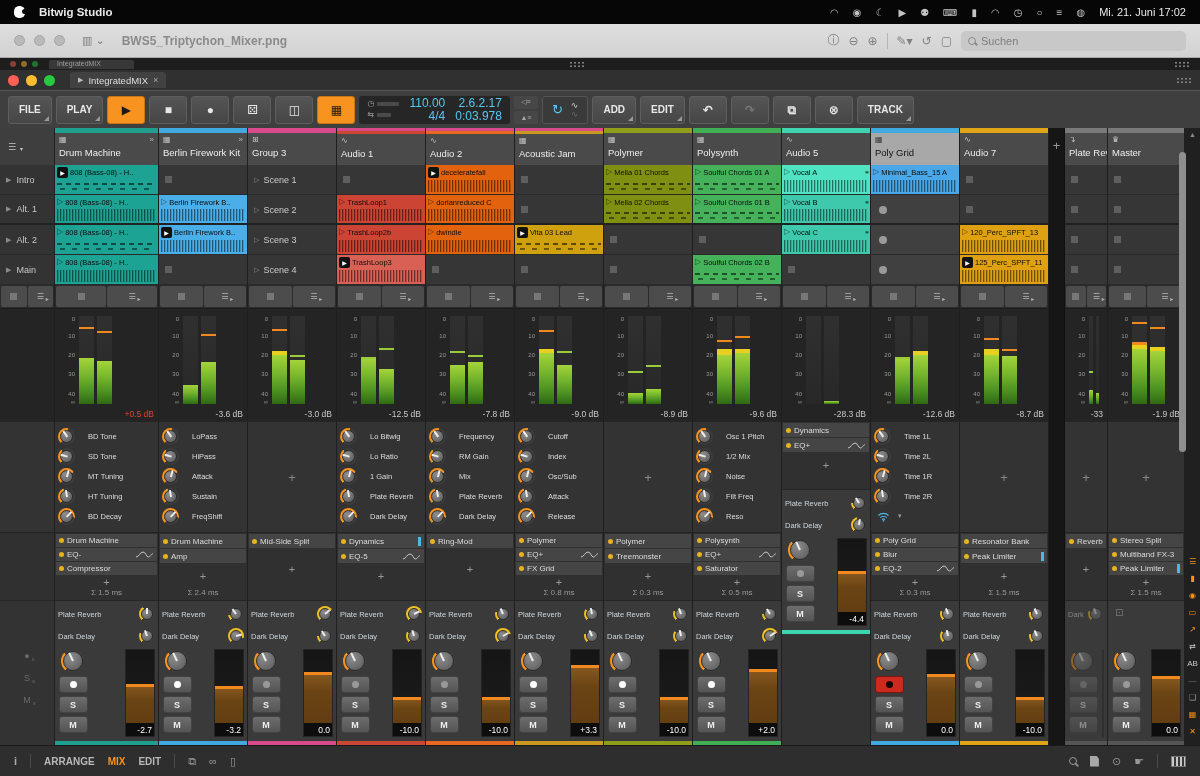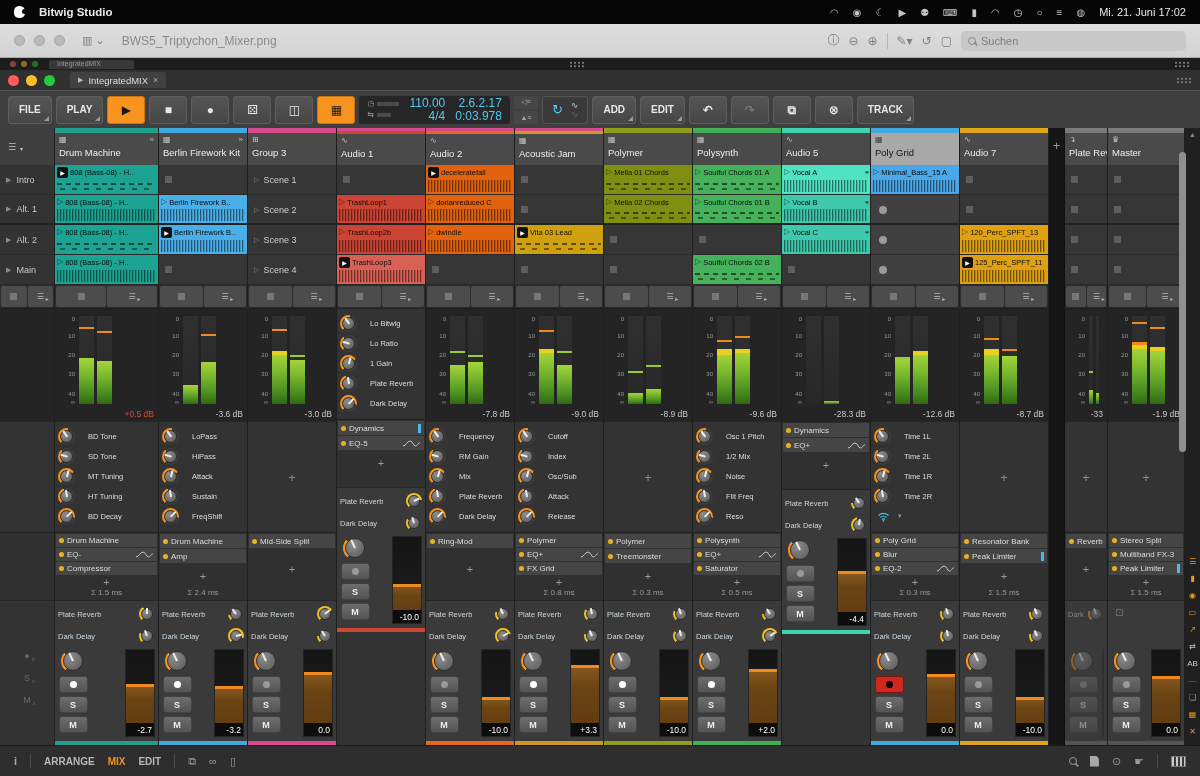--- a/index.html
+++ b/index.html
@@ -16,21 +16,21 @@
 .mspacer{flex:1}
 .mico{font-size:10px;color:#d8d8d8;opacity:.9}
 .clock{font-size:11px}
 
 
 .previewbar{position:absolute;top:24px;left:0;right:0;height:34px;
  background:linear-gradient(#dedede,#d2d2d2);border-bottom:1px solid #aaa;
  display:flex;align-items:center;padding:0 14px;gap:9px}
 .tdot{width:11px;height:11px;border-radius:50%;background:#b9b9b9;border:1px solid #a5a5a5}
 .pv-side{font-size:11px;color:#7c7c7c;margin-left:8px}
-.pv-title{font-size:12px;color:#8a8a8a;font-weight:normal;margin-left:8px}
+.pv-title{font-size:12px;color:#8a8a8a;font-weight:bold;margin-left:8px}
 .pvspacer{flex:1}
 .pvico{font-size:12px;color:#7f7f7f}
 .pvdivider{width:1px;height:16px;background:#b5b5b5}
 .searchpill{width:225px;height:20px;border-radius:5px;background:#c8c8c8;
  display:flex;align-items:center;gap:5px;padding:0 7px;color:#7e7e7e;font-size:11px}
 .mag{width:8px;height:8px;border:1.5px solid #8a8a8a;border-radius:50%;position:relative;flex:none}
 .mag::after{content:"";position:absolute;width:4px;height:1.5px;background:#8a8a8a;transform:rotate(45deg);right:-3px;bottom:-1px}
 
 
 .backwin{position:absolute;top:58px;left:0;right:0;height:12px;background:#1d1d1d;display:flex;align-items:center;padding:0 10px;gap:5px}
@@ -770,20 +770,41 @@
             </div>
           </div>
           <div class="stoprow">
             <div class="sbtn">
               <div class="ssq2"></div>
             </div>
             <div class="sbtn">
               <span class="scico">☰<i>▸</i></span>
             </div>
           </div>
+          <div class="mcell">
+            <div class="mscale">
+              <span class="mtick" style="top: 0%;">0</span>
+              <span class="mtick" style="top: 19%;">10</span>
+              <span class="mtick" style="top: 41%;">20</span>
+              <span class="mtick" style="top: 63%;">30</span>
+              <span class="mtick" style="top: 85%;">40</span>
+              <span class="mtick" style="top: 94%;">∞</span>
+            </div>
+            <div class="mbars">
+              <div class="mbar">
+                <div class="mg" style="height: 52%;"></div>
+                <div class="mp" style="top: 47%; background: rgb(154, 203, 58);"></div>
+              </div>
+              <div class="mbar">
+                <div class="mg" style="height: 40%;"></div>
+                <div class="mp" style="top: 36%; background: rgb(154, 203, 58);"></div>
+              </div>
+            </div>
+            <div class="mdb">-12.5 dB</div>
+          </div>
           <div class="kcell">
             <div class="krow">
               <div class="knob" style="--a: 42%; --r: -35deg;"></div>
               <span class="klabel">Lo Bitwig</span>
             </div>
             <div class="krow">
               <div class="knob" style="--a: 28%; --r: -75deg;"></div>
               <span class="klabel">Lo Ratio</span>
             </div>
             <div class="krow">

